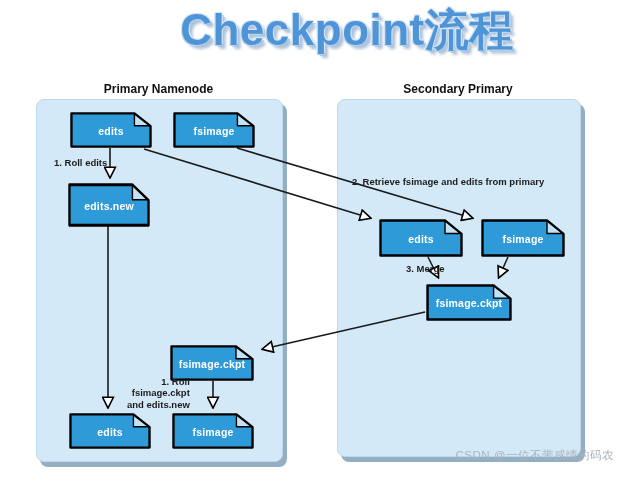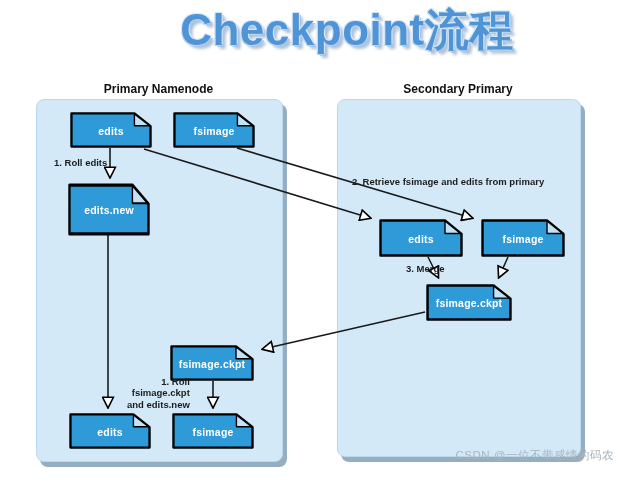--- a/index.html
+++ b/index.html
@@ -81,21 +81,21 @@
   </div>
 
   <div class="node" style="left:173px;top:112px;width:82px;height:36px;">
     <svg viewBox="0 0 84 38" preserveAspectRatio="none">
       <path class="body" d="M1.5,1.5 L66,1.5 L82.5,15 L82.5,36.5 L1.5,36.5 Z"></path>
       <path class="fold" d="M66,2 L81.5,14.5 L66,14.5 Z"></path>
     </svg>
     <span class="nlabel">fsimage</span>
   </div>
 
-  <div class="node" style="left:68px;top:183px;width:82px;height:53px;">
+  <div class="node" style="left:68px;top:183px;width:82px;height:44px;">
     <svg viewBox="0 0 84 38" preserveAspectRatio="none">
       <path class="body" d="M1.5,1.5 L66,1.5 L82.5,15 L82.5,36.5 L1.5,36.5 Z"></path>
       <path class="fold" d="M66,2 L81.5,14.5 L66,14.5 Z"></path>
     </svg>
     <span class="nlabel">edits.new</span>
   </div>
 
   <div class="node" style="left:170px;top:345px;width:84px;height:36px;">
     <svg viewBox="0 0 84 38" preserveAspectRatio="none">
       <path class="body" d="M1.5,1.5 L66,1.5 L82.5,15 L82.5,36.5 L1.5,36.5 Z"></path>

